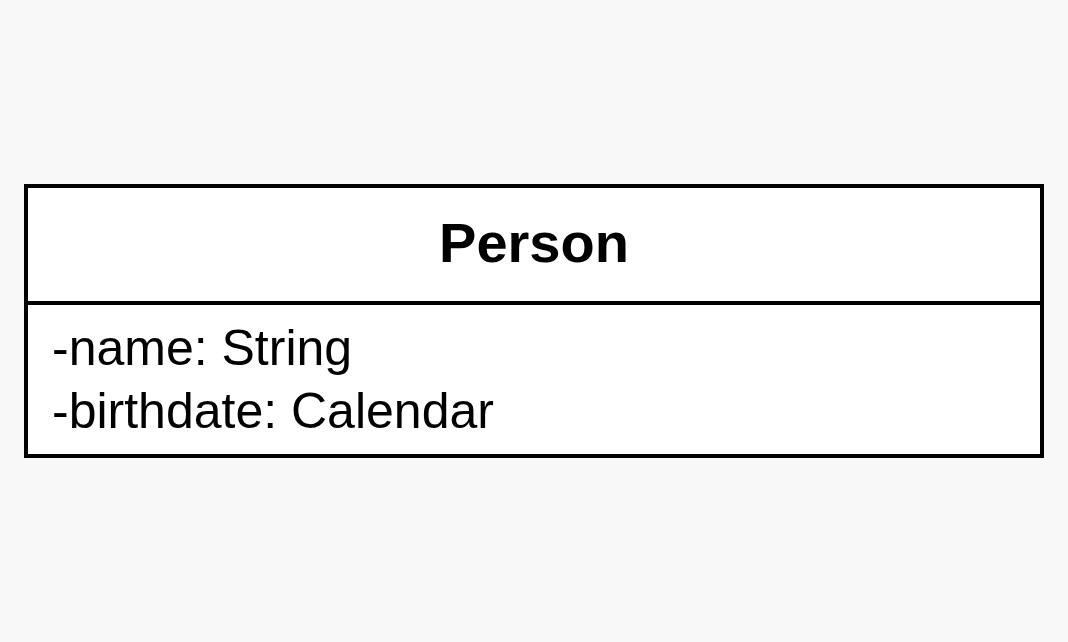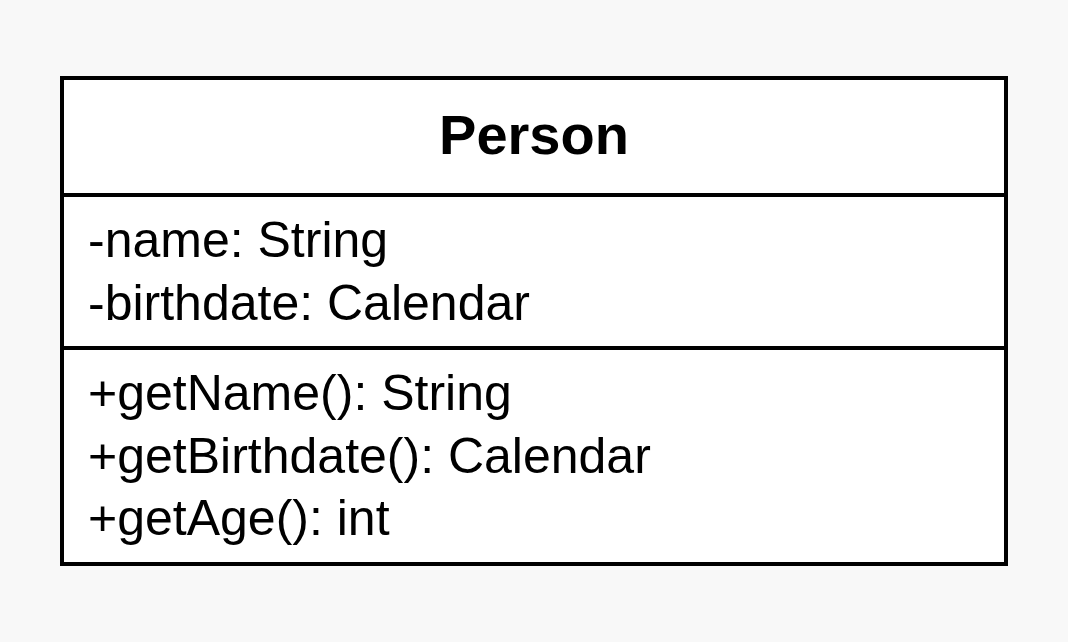--- a/index.html
+++ b/index.html
@@ -12,21 +12,21 @@
       background: #f8f8f8;
       width: 1068px;
       height: 642px;
       display: flex;
       align-items: center;
       justify-content: center;
     }
     .uml-class {
       background: #ffffff;
       border: 4px solid #000000;
-      width: 948px;
+      width: 1020px;
     }
     .uml-section {
       padding: 12px 24px;
     }
     .uml-section + .uml-section {
       border-top: 4px solid #000000;
     }
     .class-name {
       font-size: 56px;
       font-weight: bold;
@@ -43,18 +43,13 @@
 <body>
 
 <div class="uml-class">
   <div class="uml-section">
     <div class="class-name">Person</div>
   </div>
   <div class="uml-section">
     <div class="attribute-line">-name: String</div>
     <div class="attribute-line">-birthdate: Calendar</div>
   </div>
-  <div class="uml-section">
-    <div class="method-line">+getName(): String</div>
-    <div class="method-line">+getBirthdate(): Calendar</div>
-    <div class="method-line">+getAge(): int</div>
-  </div>
 </div>
 
 </body></html>

